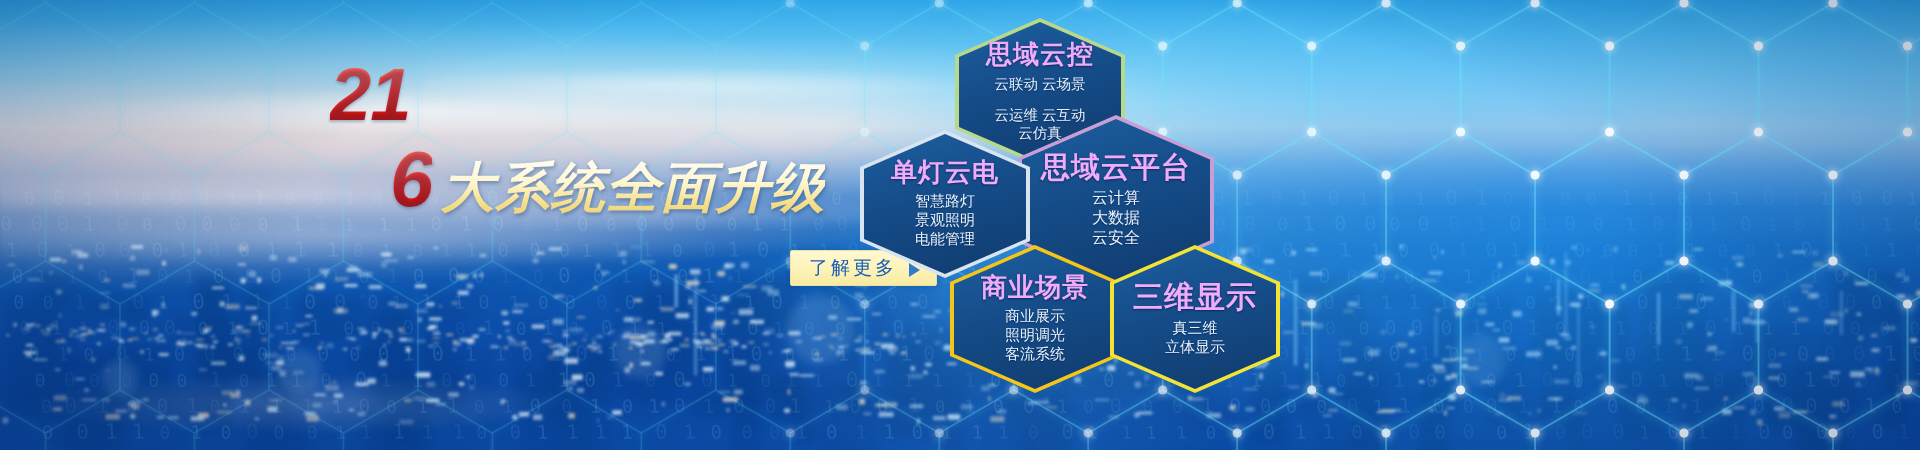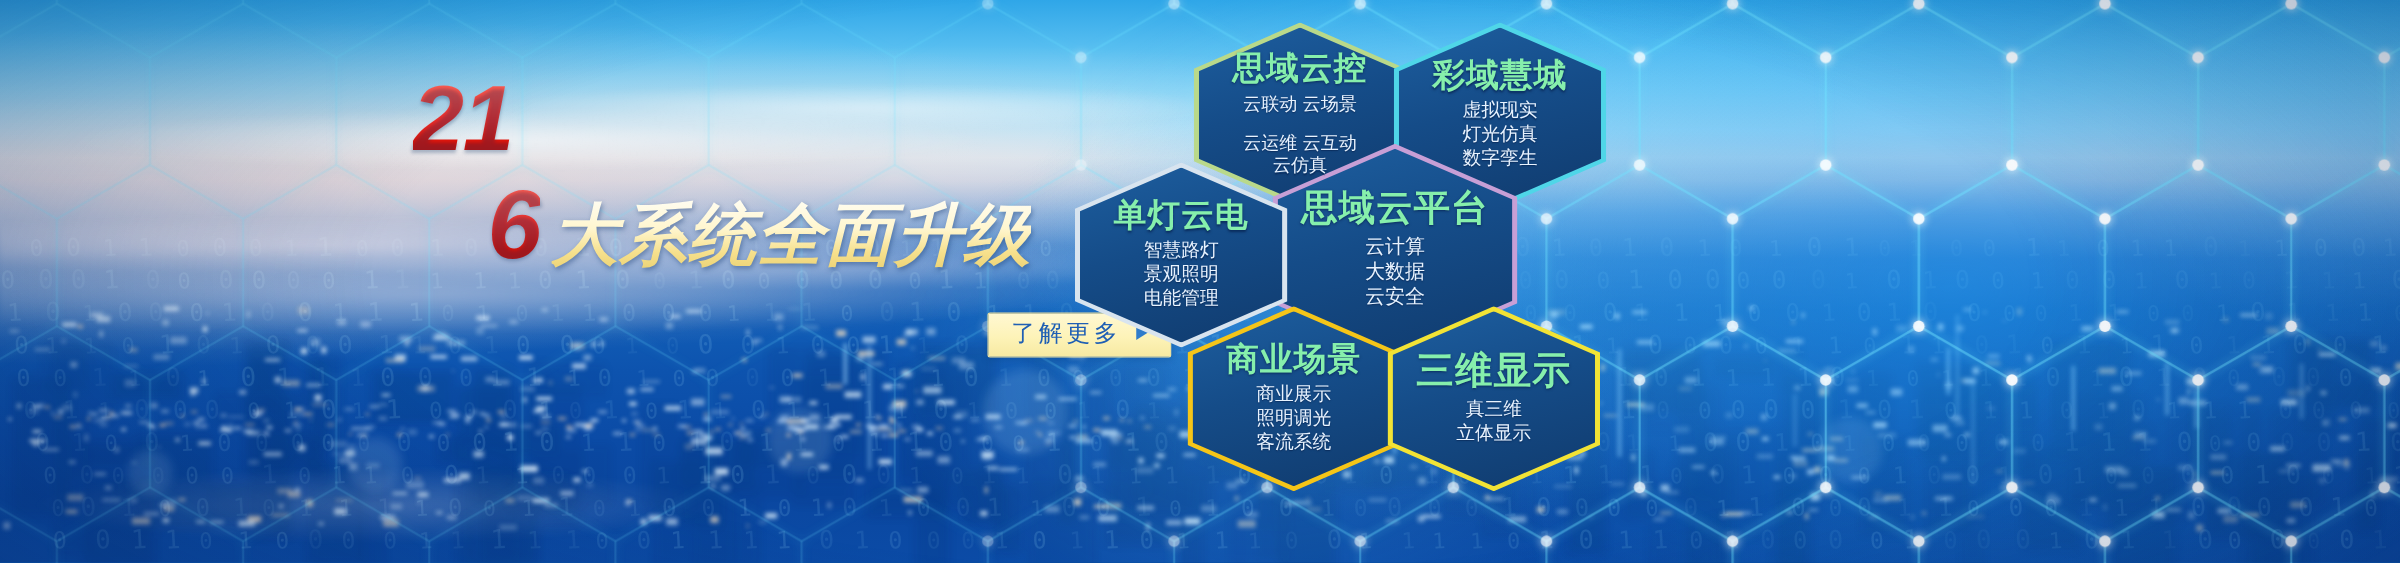--- a/index.html
+++ b/index.html
@@ -88,21 +88,21 @@
     background:linear-gradient(180deg,#fffdf2 0%,#fff6cf 40%,#f6e08c 72%,#e9cf70 100%);
     -webkit-background-clip:text;background-clip:text;color:transparent;
     filter:drop-shadow(1px 2px 2px rgba(8,48,104,.40));
     line-height:1.1;
   }
   .hl-cn.big{font-size:54px;margin-left:8px;font-family:Liberation Serif, serif;}
 
   
   .cta{
     position:absolute;left:790px;top:250px;
-    display:flex;align-items:flex-start;gap:12px;
+    display:flex;align-items:flex-end;gap:12px;
     padding:7px 16px 8px 18px;
     background:linear-gradient(180deg,#fff8d2 0%,#fdf3b8 55%,#f7eaa2 100%);
     border:1px solid #ece0a0;
     border-radius:2px;
     box-shadow:0 2px 5px rgba(10,50,110,.22);
     cursor:pointer;
   }
   .cta-label{
     font-size:19px;color:#1f5fb4;letter-spacing:3px;font-weight:500;
     line-height:1;
@@ -125,21 +125,21 @@
     position:absolute;inset:0;
     clip-path:polygon(50% 0%,100% 25%,100% 75%,50% 100%,0% 75%,0% 25%);
   }
   .hexinner{
     position:absolute;inset:4px;
     clip-path:polygon(50% 0%,100% 25%,100% 75%,50% 100%,0% 75%,0% 25%);
     background:linear-gradient(165deg,#1d5e9f 0%,#154c88 45%,#103b6e 100%);
   }
   .hexcontent{position:relative;z-index:3;padding:0 6px;}
   .hex-title{
-    color:#86efac;font-weight:bold;line-height:1.05;
+    color:#f0abfc;font-weight:bold;line-height:1.05;
     text-shadow:0 1px 2px rgba(0,20,60,.6);
     letter-spacing:1px;
   }
   .hex-subs{margin-top:6px;}
   .hex-sub{
     color:#e8f3ff;line-height:1.26;white-space:nowrap;
     text-shadow:0 1px 1px rgba(0,20,60,.5);
   }
 </style>
 </head>
@@ -2024,32 +2024,20 @@
         <div class="hexinner"></div>
         <div class="hexcontent">
           <div class="hex-title" style="font-size: 26px;">思域云控</div>
           <div class="hex-subs">
             <div class="hex-sub" style="font-size: 14.5px;">云联动  云场景</div>
             <div class="hex-sub" style="font-size: 14.5px; margin-top: 13px;">云运维  云互动</div>
             <div class="hex-sub" style="font-size: 14.5px;">云仿真</div>
           </div>
         </div>
       </div>
-      <div class="hex" style="left: 155px; top: 18px; width: 170px; height: 148px;">
-        <div class="hexborder" style="background: rgb(79, 214, 232); filter: drop-shadow(rgba(79, 214, 232, 0.565) 0px 0px 7px);"></div>
-        <div class="hexinner"></div>
-        <div class="hexcontent">
-          <div class="hex-title" style="font-size: 26px;">彩域慧城</div>
-          <div class="hex-subs">
-            <div class="hex-sub" style="font-size: 15px;">虚拟现实</div>
-            <div class="hex-sub" style="font-size: 15px;">灯光仿真</div>
-            <div class="hex-sub" style="font-size: 15px;">数字孪生</div>
-          </div>
-        </div>
-      </div>
       <div class="hex" style="left: 58px; top: 115px; width: 196px; height: 170px;">
         <div class="hexborder" style="background: rgb(199, 159, 214); filter: drop-shadow(rgba(199, 159, 214, 0.565) 0px 0px 7px);"></div>
         <div class="hexinner"></div>
         <div class="hexcontent">
           <div class="hex-title" style="font-size: 29px;">思域云平台</div>
           <div class="hex-subs">
             <div class="hex-sub" style="font-size: 16px;">云计算</div>
             <div class="hex-sub" style="font-size: 16px;">大数据</div>
             <div class="hex-sub" style="font-size: 16px;">云安全</div>
           </div>

